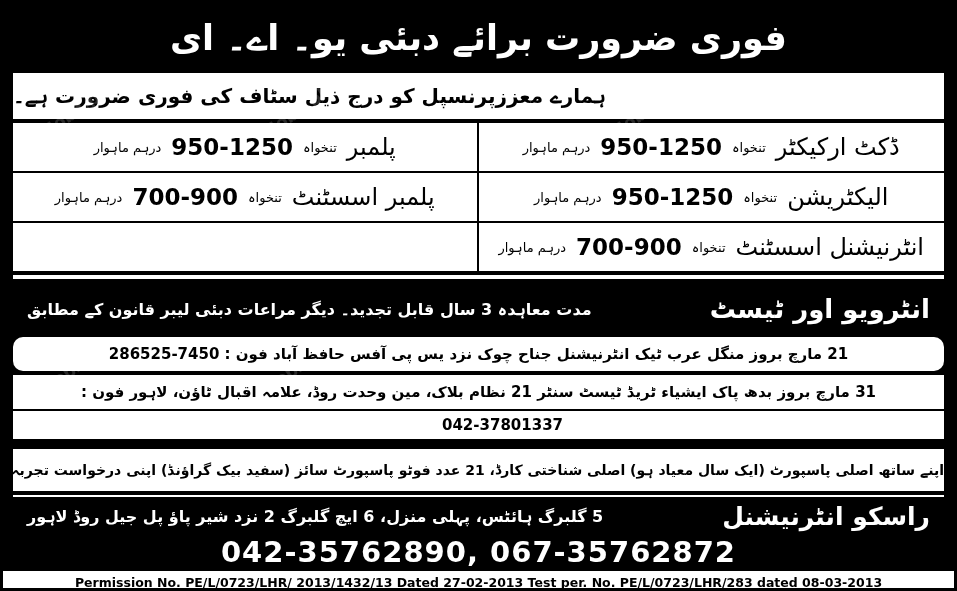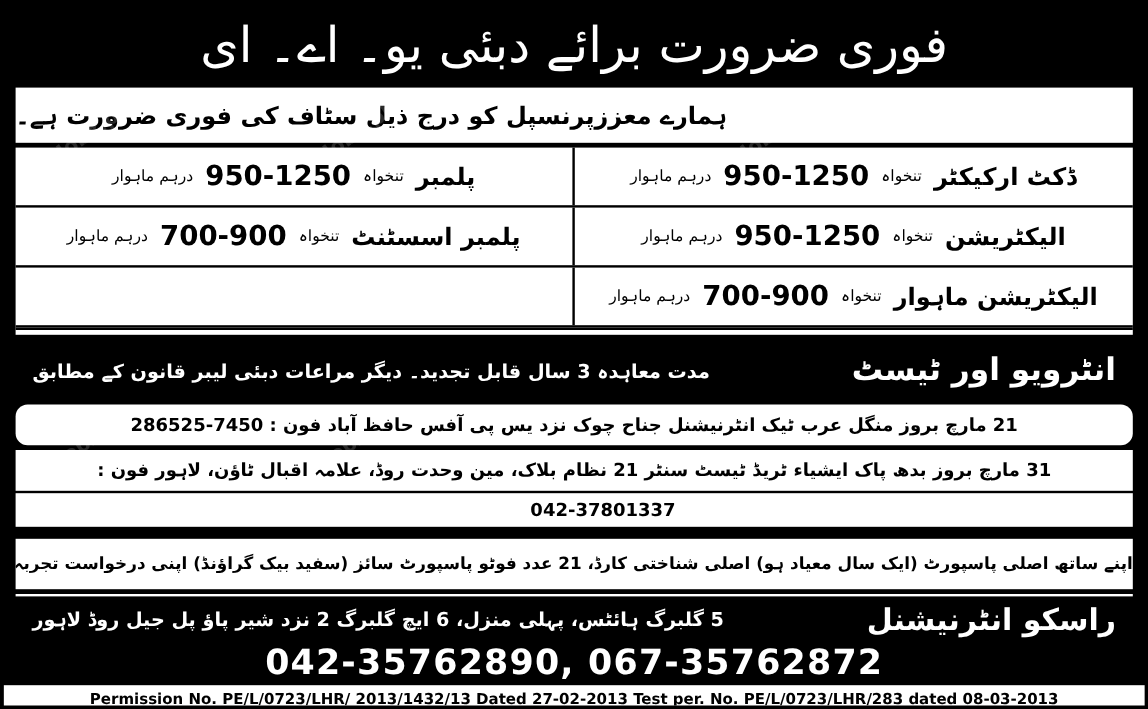--- a/index.html
+++ b/index.html
@@ -23,22 +23,22 @@
     direction: rtl;
     unicode-bidi: bidi-override;
   }
   
   .headline {
     position: absolute;
     left: 0; right: 0; top: 4px;
     height: 62px;
     color: #ffffff;
     text-align: center;
-    font-size: 41px;
-    font-weight: normal;
+    font-size: 35px;
+    font-weight: bold;
     letter-spacing: 1px;
     line-height: 62px;
     white-space: nowrap;
   }
   .subhead {
     position: absolute;
     left: 10px; right: 10px; top: 70px;
     height: 46px;
     background: #ffffff;
     color: #000000;
@@ -72,22 +72,22 @@
     align-items: center;
     justify-content: center;
     gap: 10px;
     padding: 0 8px;
     box-sizing: border-box;
     white-space: nowrap;
     overflow: hidden;
   }
   .cell + .cell { border-right: 2px solid #000; }
   .title {
-    font-size: 20px;
-    font-weight: bold;
+    font-size: 24px;
+    font-weight: normal;
     order: 3;
   }
   .salary-label {
     font-size: 13px;
     order: 2;
   }
   .salary-val {
     font-size: 23px;
     font-weight: bold;
     order: 1;
@@ -264,21 +264,21 @@
       <div class="cell">
         <span class="title rtl">پلمبر اسسٹنٹ</span>
         <span class="salary-label rtl">تنخواہ</span>
         <span class="salary-val">700-900</span>
         <span class="salary-unit rtl">درہم ماہوار</span>
       </div>
     </div>
 
     <div class="jobrow">
       <div class="cell">
-        <span class="title rtl">الیکٹریشن ماہوار</span>
+        <span class="title rtl">انٹرنیشنل اسسٹنٹ</span>
         <span class="salary-label rtl">تنخواہ</span>
         <span class="salary-val">700-900</span>
         <span class="salary-unit rtl">درہم ماہوار</span>
       </div>
       <div class="cell">
         <span class="title rtl"></span>
       </div>
     </div>
 
     <div class="benefits rtl">دیگر مراعات : رہائش، میڈیکل اور ٹرانسپورٹ بذمہ کمپنی۔</div>

